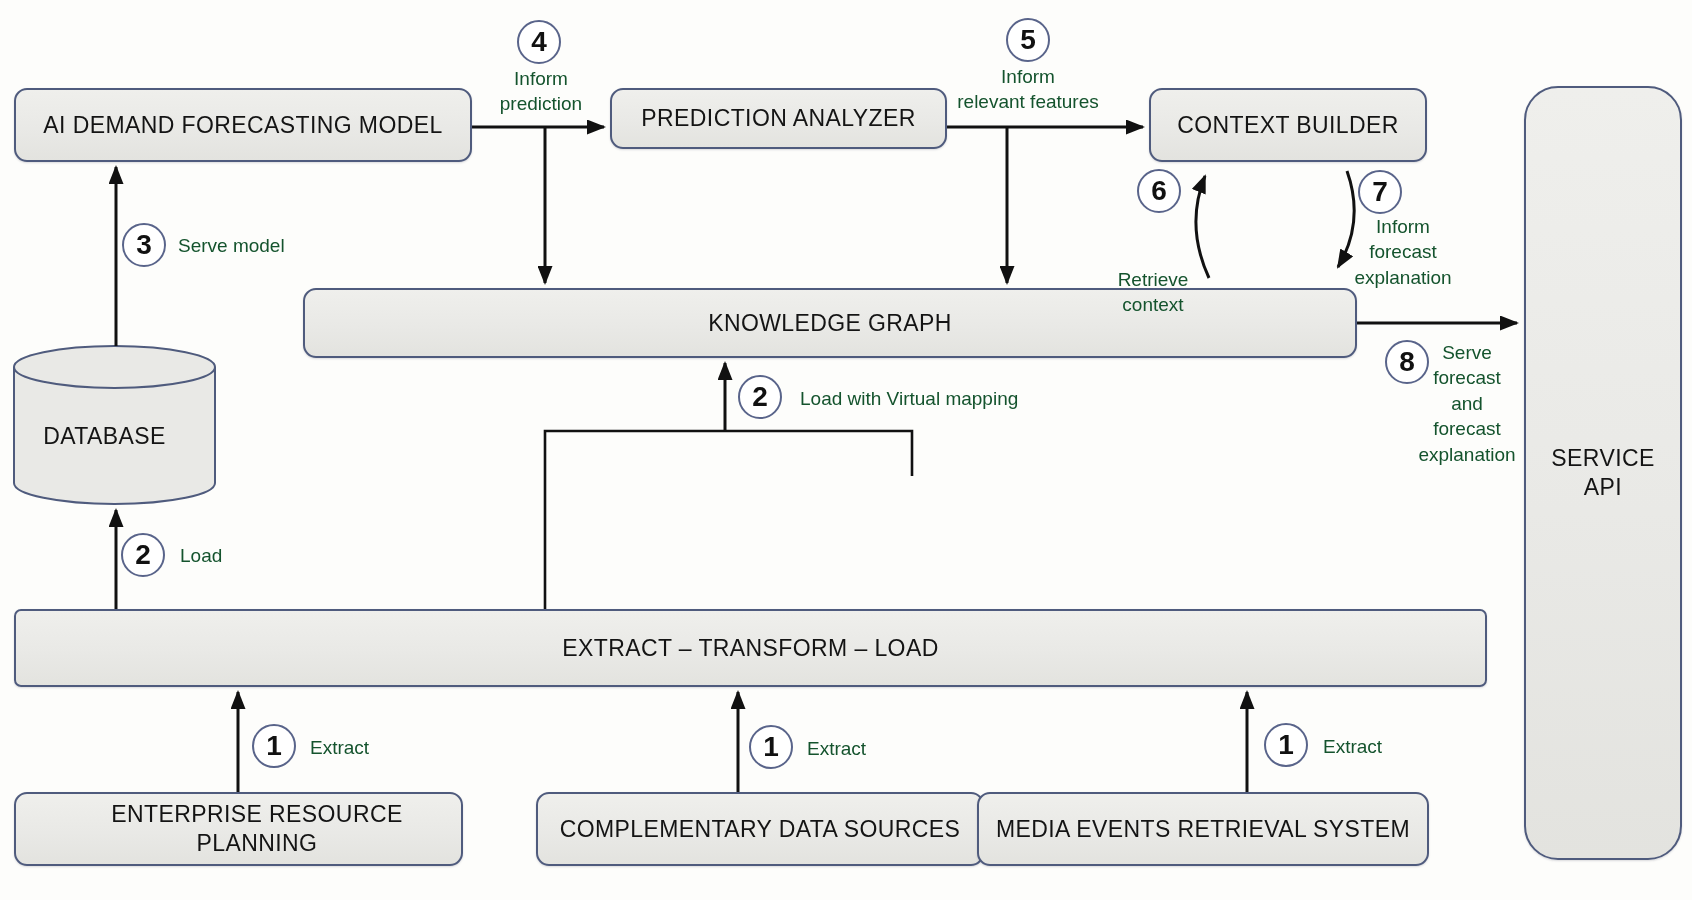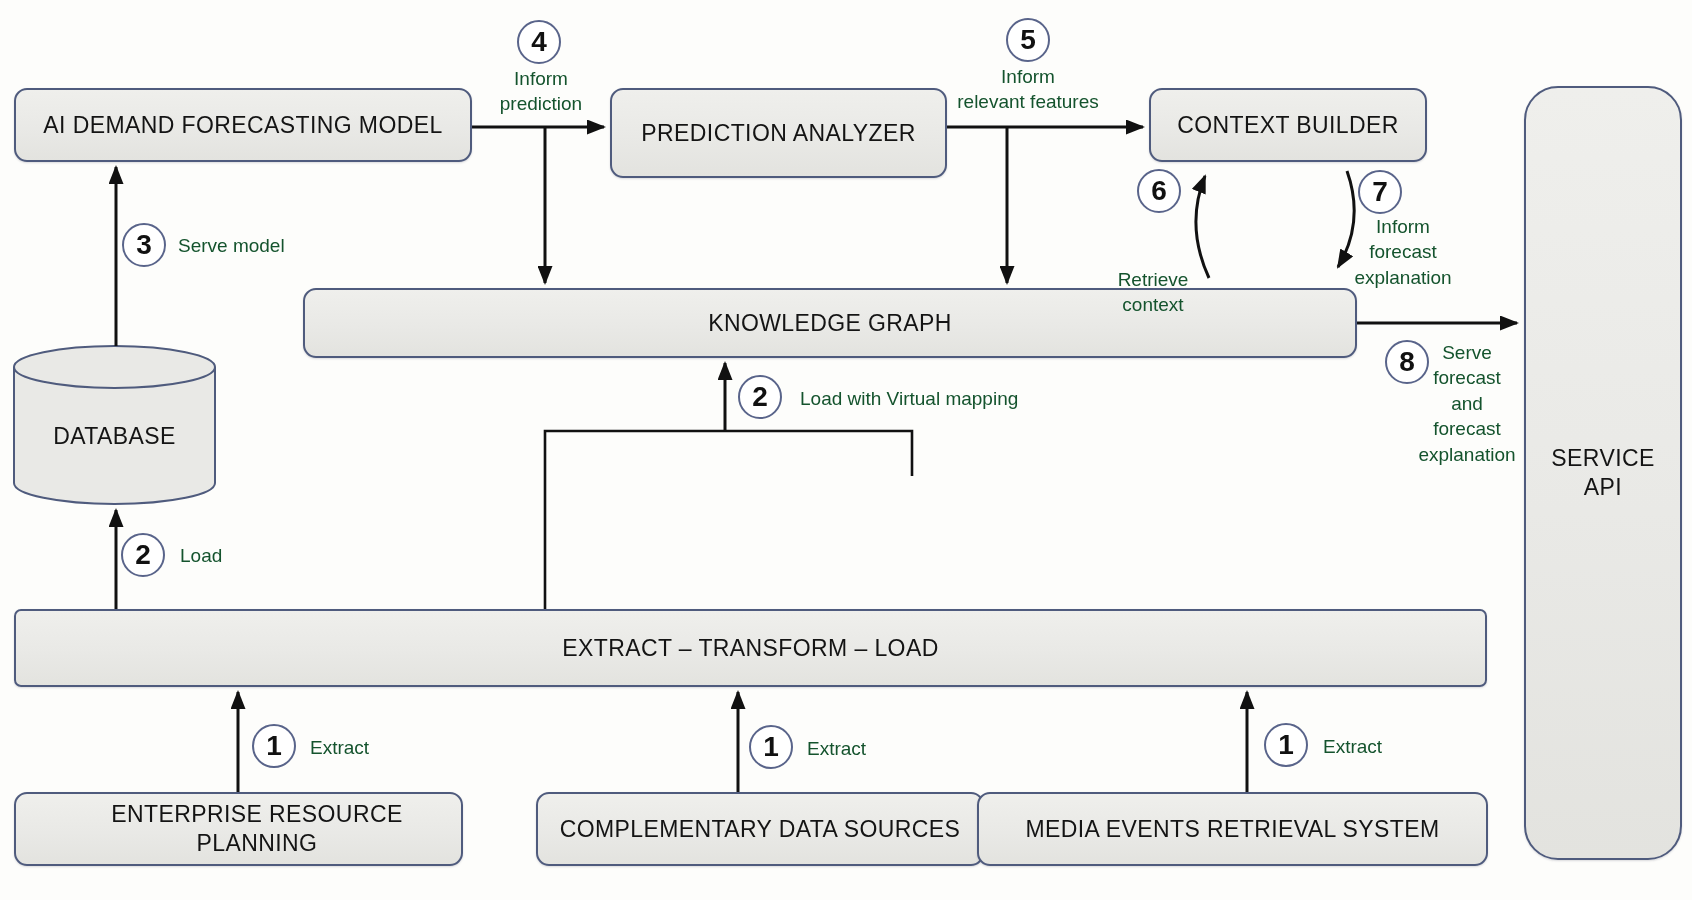--- a/index.html
+++ b/index.html
@@ -89,39 +89,39 @@
     <path class="wire-thin" d="M545,609 L545,431 L912,431 L912,476"></path>
     <path class="wire" d="M725,431 L725,363" marker-end="url(#ah)"></path>
 
     <path class="wire" d="M238,792 L238,692" marker-end="url(#ah)"></path>
     <path class="wire" d="M738,792 L738,692" marker-end="url(#ah)"></path>
     <path class="wire" d="M1247,792 L1247,692" marker-end="url(#ah)"></path>
   </svg>
 
   <div class="node" style="left:14px;top:88px;width:458px;height:74px;">AI DEMAND FORECASTING MODEL</div>
 
-  <div class="node" style="left:610px;top:88px;width:337px;height:90px;">PREDICTION ANALYZER</div>
+  <div class="node" style="left:610px;top:88px;width:337px;height:61px;">PREDICTION ANALYZER</div>
 
   <div class="node" style="left:1149px;top:88px;width:278px;height:74px;">CONTEXT BUILDER</div>
 
   <div class="node" style="left:303px;top:288px;width:1054px;height:70px;">KNOWLEDGE GRAPH</div>
 
 
   <div class="node" style="left:14px;top:609px;width:1473px;height:78px;border-radius:7px;">EXTRACT – TRANSFORM – LOAD</div>
 
   <div class="node" style="left:14px;top:792px;width:449px;height:74px;padding-left:37px;">ENTERPRISE RESOURCE PLANNING</div>
 
   <div class="node" style="left:536px;top:792px;width:448px;height:74px;">COMPLEMENTARY DATA SOURCES</div>
 
-  <div class="node" style="left:977px;top:792px;width:511px;height:74px;">MEDIA EVENTS RETRIEVAL SYSTEM</div>
+  <div class="node" style="left:977px;top:792px;width:452px;height:74px;">MEDIA EVENTS RETRIEVAL SYSTEM</div>
 
   <div class="node big-radius" style="left:1524px;top:86px;width:158px;height:774px;">SERVICE
 API</div>
 
-  <div class="dbtext" style="left:14px;top:420px;width:201px;height:32px;">DATABASE</div>
+  <div class="dbtext" style="left:4px;top:420px;width:201px;height:32px;">DATABASE</div>
 
   <div class="stepnum" style="left:517px;top:20px;">4</div>
   <div class="steplabel center" style="left:541px;top:66px;">Inform
 prediction</div>
 
   <div class="stepnum" style="left:1006px;top:18px;">5</div>
   <div class="steplabel center" style="left:1028px;top:64px;">Inform
 relevant features</div>
 
   <div class="stepnum" style="left:122px;top:223px;">3</div>

